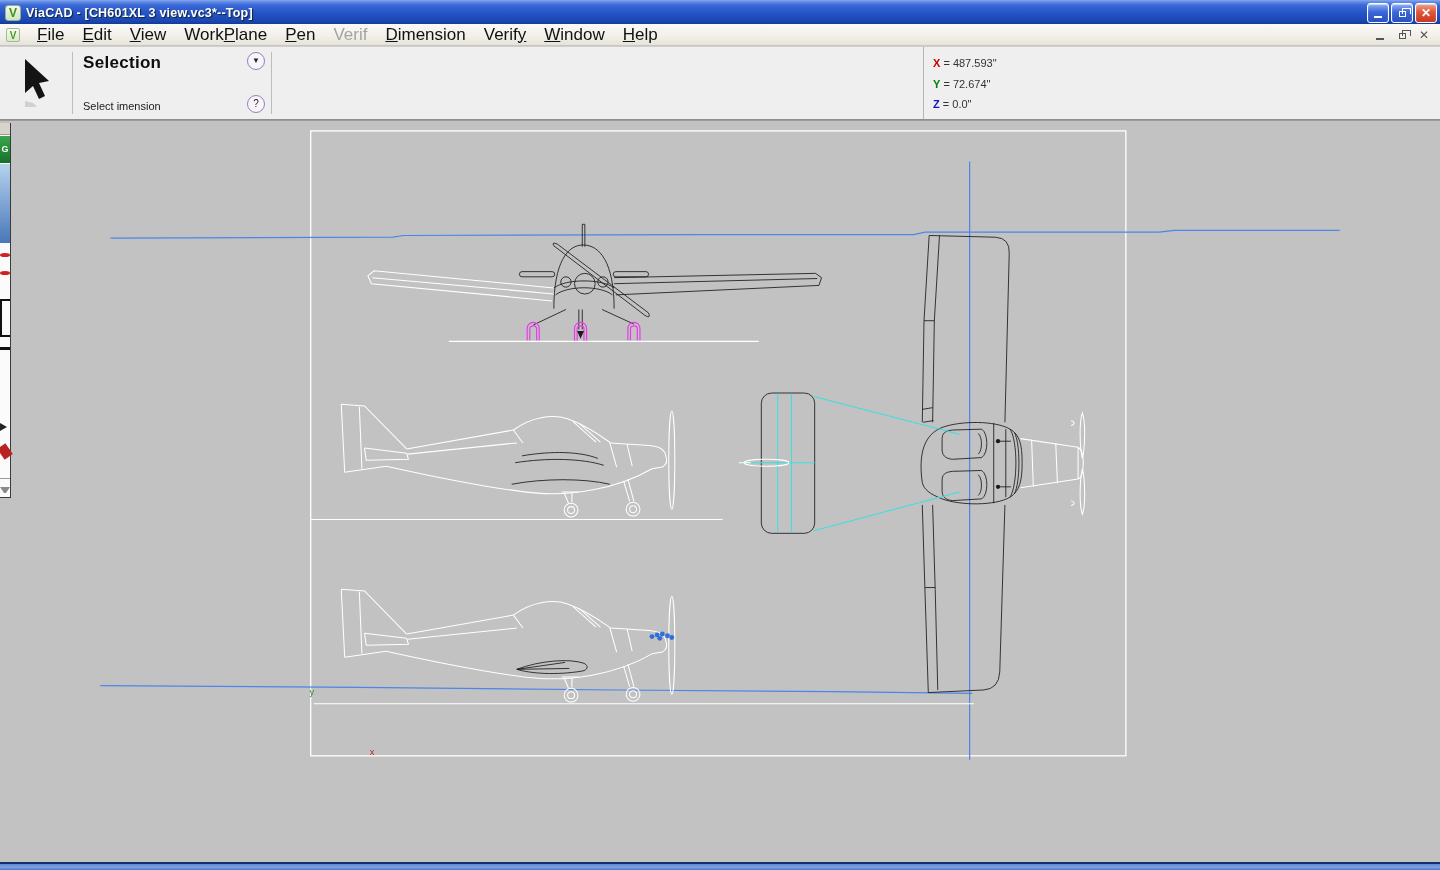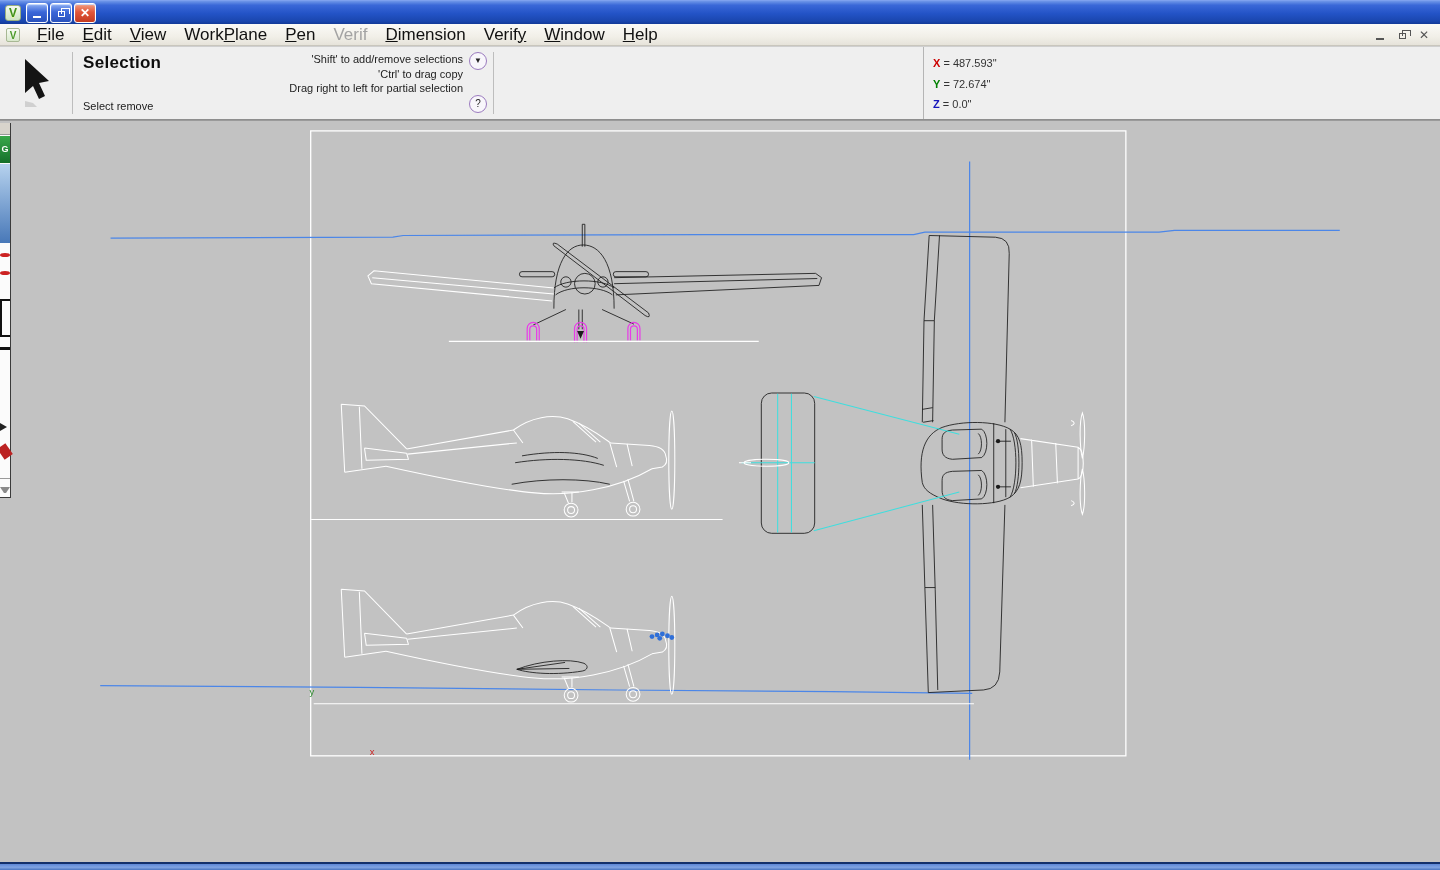--- a/index.html
+++ b/index.html
@@ -96,20 +96,21 @@
   .bottom-strip { height:8px; flex:0 0 8px; border-top:2px solid #13306b;
     background:linear-gradient(#5c86d6,#7fa3e2 55%,#4a74c0); }
 </style>
 </head>
 <body>
 
 <div class="window">
 
   <div class="titlebar">
     <div class="app-icon">V</div>
+    <div class="title-text">ViaCAD - [CH601XL 3 view.vc3*--Top]</div>
     <div class="winbtns">
       <div class="winbtn">
           <span class="glyph-min"></span>
         </div>
       <div class="winbtn">
           <span class="glyph-restore"></span>
         </div>
       <div class="winbtn close">
           <span class="glyph-x">✕</span>
         </div>
@@ -144,26 +145,21 @@
   <div class="toolstrip">
     <div class="cursor-cell">
       <svg width="34" height="52" viewBox="0 0 34 52">
         <path d="M6,2 L6,36 L14,29 L20,42 L26,39 L20,26 L30,24 Z" fill="#141414"></path>
         <path d="M6,50 L6,44 L14,46 L18,50 Z" fill="#141414" opacity="0.14"></path>
       </svg>
     </div>
     <div class="vsep"></div>
     <div class="sel-block">
       <div class="tool-name">Selection</div>
-      <div class="tool-status">Select remove</div>
-    </div>
-    <div class="hints">
-      <div>'Shift' to add/remove selections</div>
-      <div>'Ctrl' to drag copy</div>
-      <div>Drag right to left for partial selection</div>
+      <div class="tool-status">Select imension</div>
     </div>
     <div class="round-col">
       <div class="round-btn" style="font-size:8px">▼</div>
       <div class="round-btn">?</div>
     </div>
     <div class="vsep"></div>
     <div class="strip-spacer"></div>
     <div class="coords">
       <div class="coord-row"><span class="coord-label x">X</span> <span>= 487.593"</span></div>
       <div class="coord-row"><span class="coord-label y">Y</span> <span>= 72.674"</span></div>

